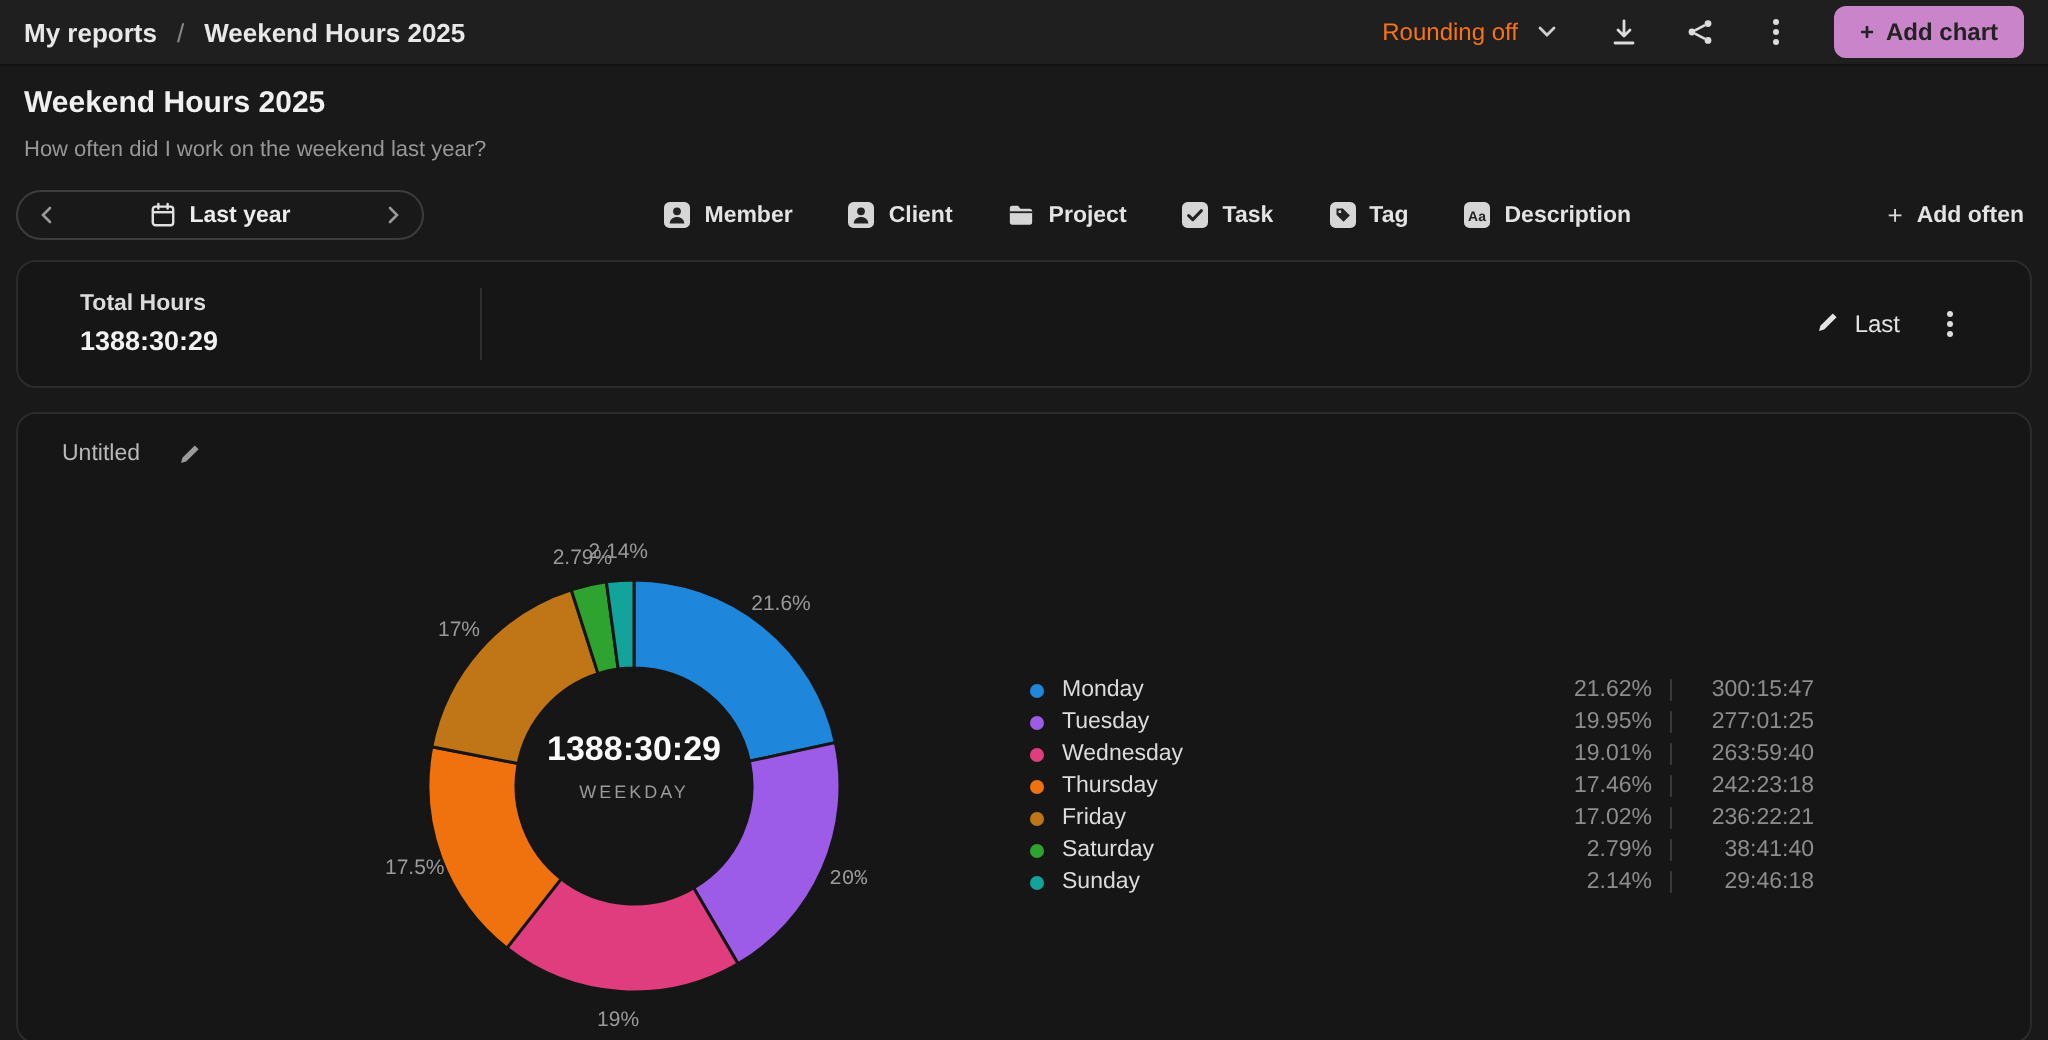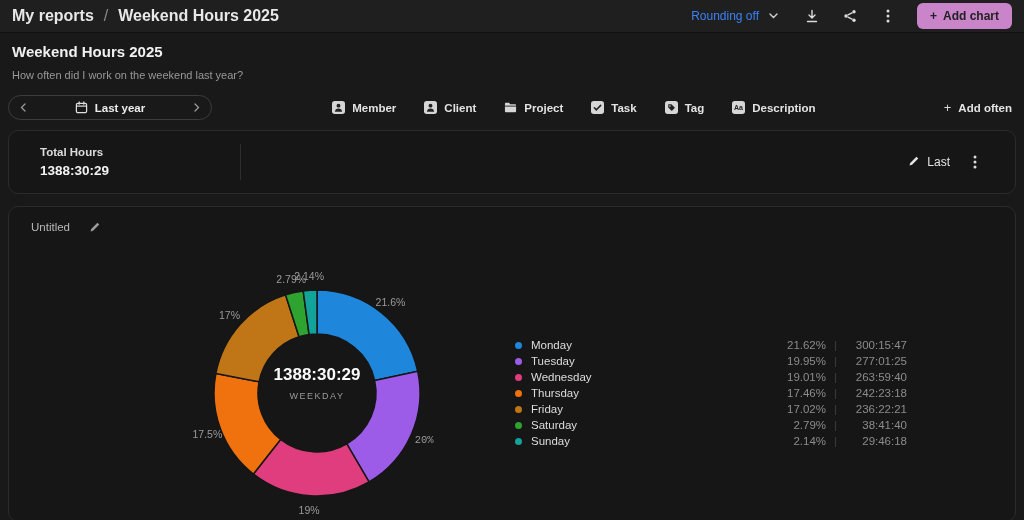--- a/index.html
+++ b/index.html
@@ -10,24 +10,24 @@
     color: #e8e8e8;
     font-size: 12px;
   }
   button { font-family: inherit; background: none; border: none; color: inherit; cursor: pointer; }
 
   
   .topbar {
     height: 33px; background: #1f1f1f; border-bottom: 1px solid #111;
     display: flex; align-items: center; padding: 0 12px;
   }
-  .breadcrumb { display: flex; gap: 10px; font-weight: bold; font-size: 16px; }
+  .breadcrumb { display: flex; gap: 10px; font-weight: bold; font-size: 13px; }
   .breadcrumb .sep { color: #8a8a8a; font-weight: normal; }
   .topbar-actions { margin-left: auto; display: flex; align-items: center; gap: 20px; }
-  .rounding { display: flex; align-items: center; gap: 6px; font-size: 12px; color: #3b82f6; }
+  .rounding { display: flex; align-items: center; gap: 6px; font-size: 12px; color: #f97316; }
   .iconbtn { display: flex; align-items: center; justify-content: center; width: 18px; height: 18px; }
   .iconbtn svg { display: block; }
   .add-chart-btn {
     background: #ca84ca; color: #222; font-weight: bold; font-size: 12px;
     border-radius: 6px; padding: 6px 13px; display: flex; align-items: center; gap: 6px;
   }
 
   
   .report-header { padding: 10px 12px 2px 12px; }
   .report-title { font-size: 15px; font-weight: bold; color: #f0f0f0; }

